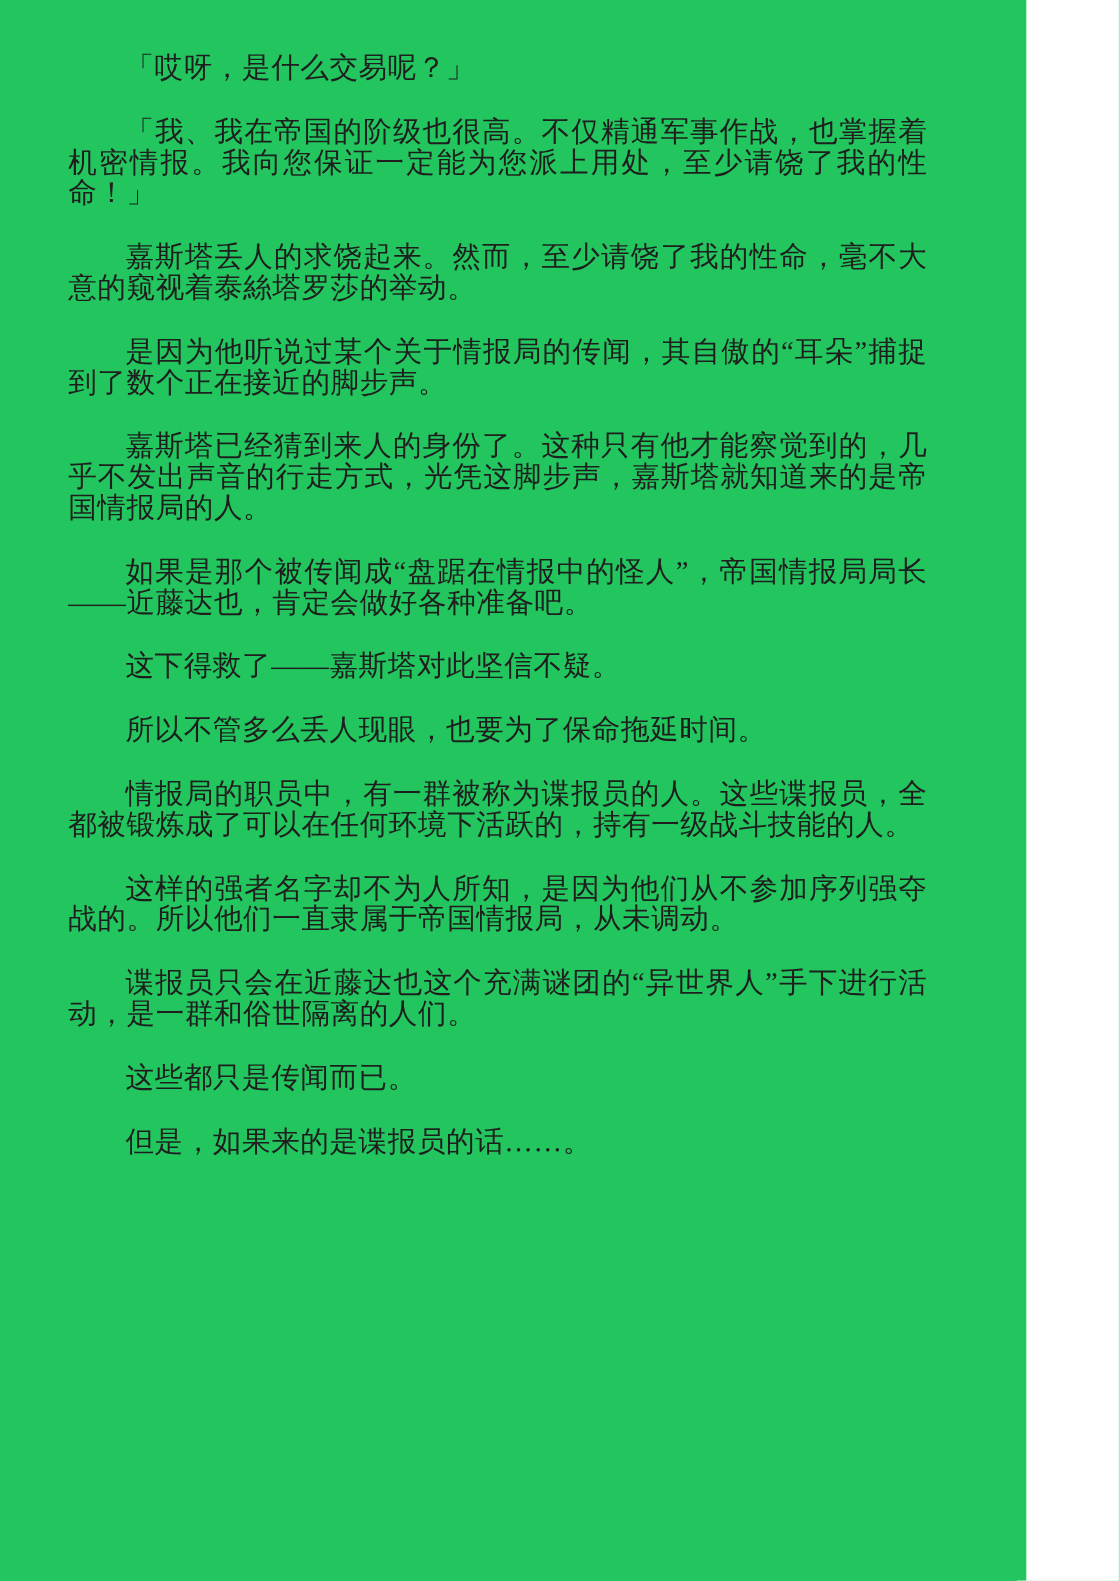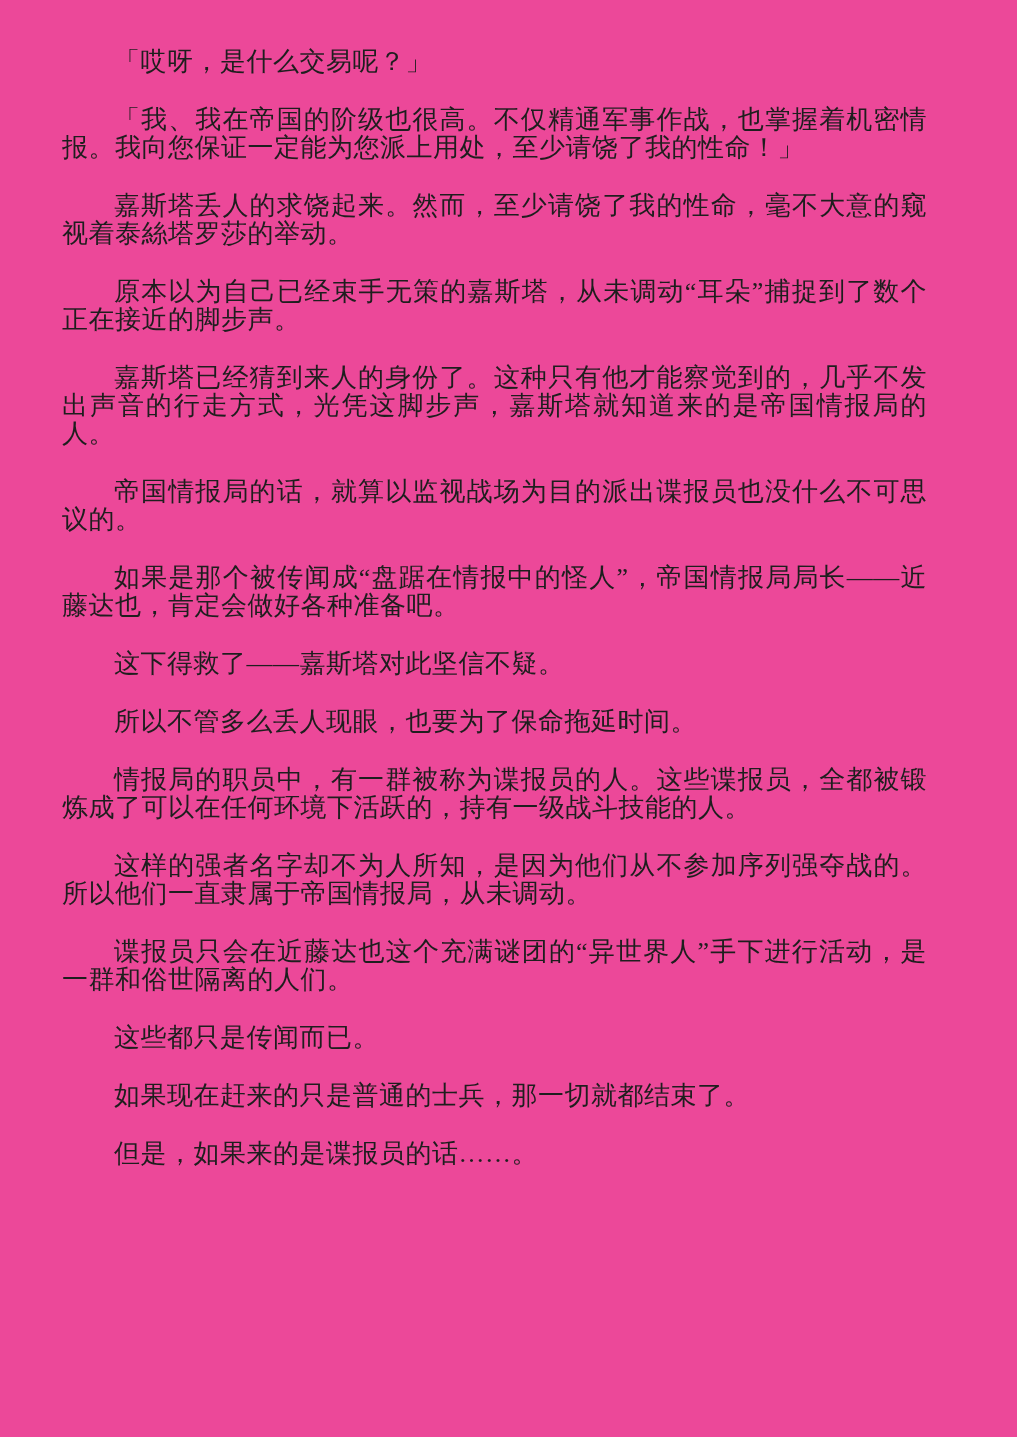--- a/index.html
+++ b/index.html
@@ -7,49 +7,47 @@
     padding: 0;
     background: #ffffff;
   }
   body {
     width: 1017px;
     height: 1437px;
     overflow: hidden;
   }
   .page {
     box-sizing: border-box;
-    width: 1017px;
+    width: 933px;
     height: 1437px;
     padding: 48px 90px 0 62px;
-    background: #ec4899;
+    background: #22c55e;
     color: #1e1e1e;
     font-family: "Liberation Serif", "DejaVu Serif", serif;
   }
   .para {
     font-size: 26px;
     line-height: 28px;
     margin: 0 0 30px 0;
     text-indent: 2em;
     text-align: justify;
     letter-spacing: 0.5px;
     word-break: break-all;
   }
 </style>
 </head>
 <body>
 
 <div class="page">
   <p class="para">「哎呀，是什么交易呢？」</p>
   <p class="para">「我、我在帝国的阶级也很高。不仅精通军事作战，也掌握着机密情报。我向您保证一定能为您派上用处，至少请饶了我的性命！」</p>
   <p class="para">嘉斯塔丢人的求饶起来。然而，至少请饶了我的性命，毫不大意的窥视着泰絲塔罗莎的举动。</p>
-  <p class="para">原本以为自己已经束手无策的嘉斯塔，从未调动“耳朵”捕捉到了数个正在接近的脚步声。</p>
+  <p class="para">是因为他听说过某个关于情报局的传闻，其自傲的“耳朵”捕捉到了数个正在接近的脚步声。</p>
   <p class="para">嘉斯塔已经猜到来人的身份了。这种只有他才能察觉到的，几乎不发出声音的行走方式，光凭这脚步声，嘉斯塔就知道来的是帝国情报局的人。</p>
-  <p class="para">帝国情报局的话，就算以监视战场为目的派出谍报员也没什么不可思议的。</p>
   <p class="para">如果是那个被传闻成“盘踞在情报中的怪人”，帝国情报局局长——近藤达也，肯定会做好各种准备吧。</p>
   <p class="para">这下得救了——嘉斯塔对此坚信不疑。</p>
   <p class="para">所以不管多么丢人现眼，也要为了保命拖延时间。</p>
   <p class="para">情报局的职员中，有一群被称为谍报员的人。这些谍报员，全都被锻炼成了可以在任何环境下活跃的，持有一级战斗技能的人。</p>
   <p class="para">这样的强者名字却不为人所知，是因为他们从不参加序列强夺战的。所以他们一直隶属于帝国情报局，从未调动。</p>
   <p class="para">谍报员只会在近藤达也这个充满谜团的“异世界人”手下进行活动，是一群和俗世隔离的人们。</p>
   <p class="para">这些都只是传闻而已。</p>
-  <p class="para">如果现在赶来的只是普通的士兵，那一切就都结束了。</p>
   <p class="para">但是，如果来的是谍报员的话……。</p>
 </div>
 
 </body></html>

